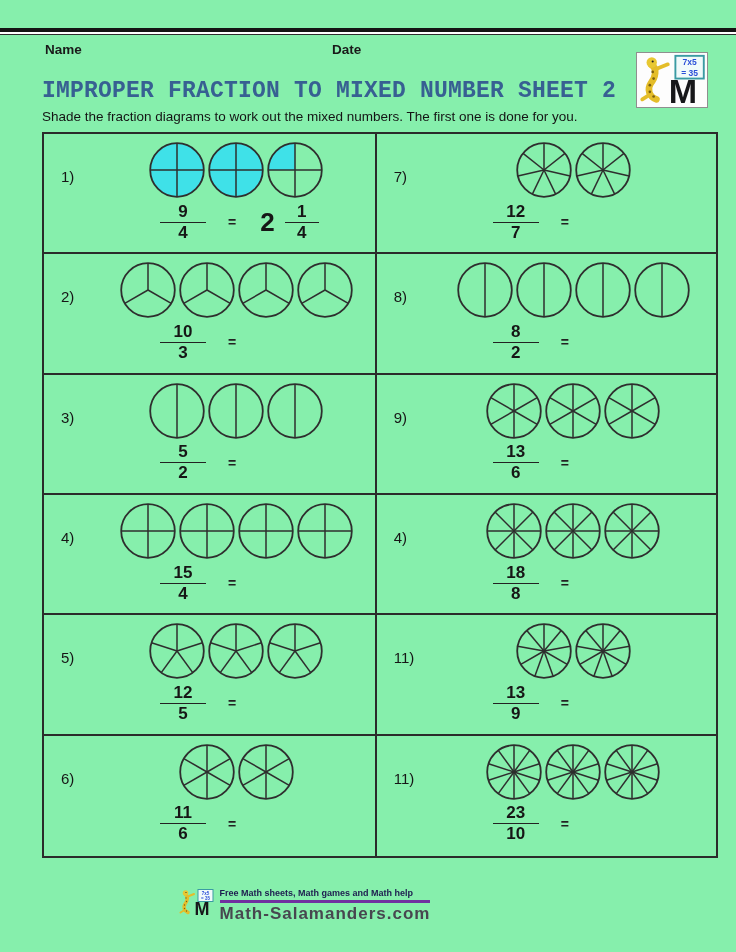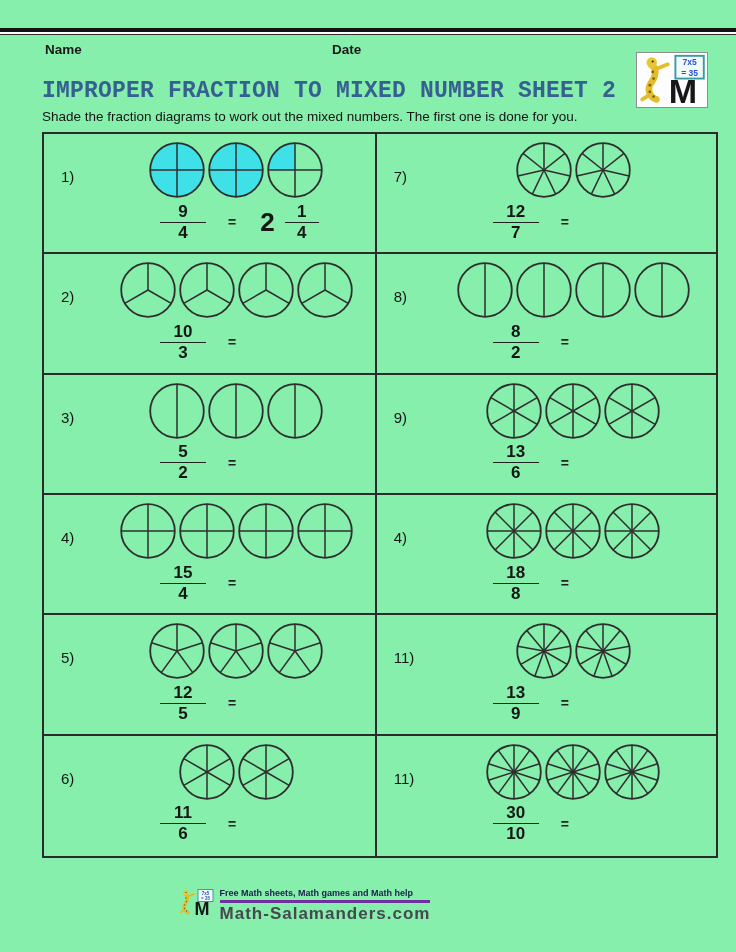--- a/index.html
+++ b/index.html
@@ -531,21 +531,21 @@
             <line x1="29" y1="29" x2="29.00" y2="55.80" stroke="#2e2e2e" stroke-width="1.5"></line>
             <line x1="29" y1="29" x2="13.25" y2="50.68" stroke="#2e2e2e" stroke-width="1.5"></line>
             <line x1="29" y1="29" x2="3.51" y2="37.28" stroke="#2e2e2e" stroke-width="1.5"></line>
             <line x1="29" y1="29" x2="3.51" y2="20.72" stroke="#2e2e2e" stroke-width="1.5"></line>
             <line x1="29" y1="29" x2="13.25" y2="7.32" stroke="#2e2e2e" stroke-width="1.5"></line>
             <circle cx="29" cy="29" r="26.8" fill="none" stroke="#2e2e2e" stroke-width="1.8"></circle>
           </svg>
         </div>
     <div class="frow">
       <div class="frac">
-        <span class="num">30</span>
+        <span class="num">23</span>
         <span class="bar"></span>
         <span class="den">10</span>
       </div>
       <span class="eq">=</span>
       <span></span>
     </div>
       </div>
     </div>
 
   <div class="footer">

